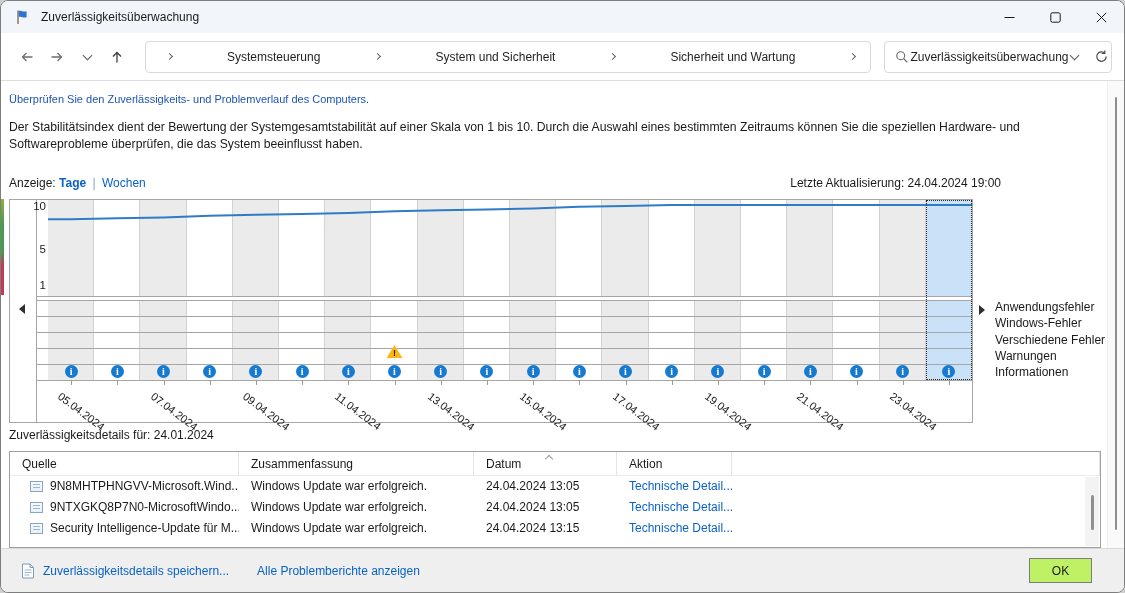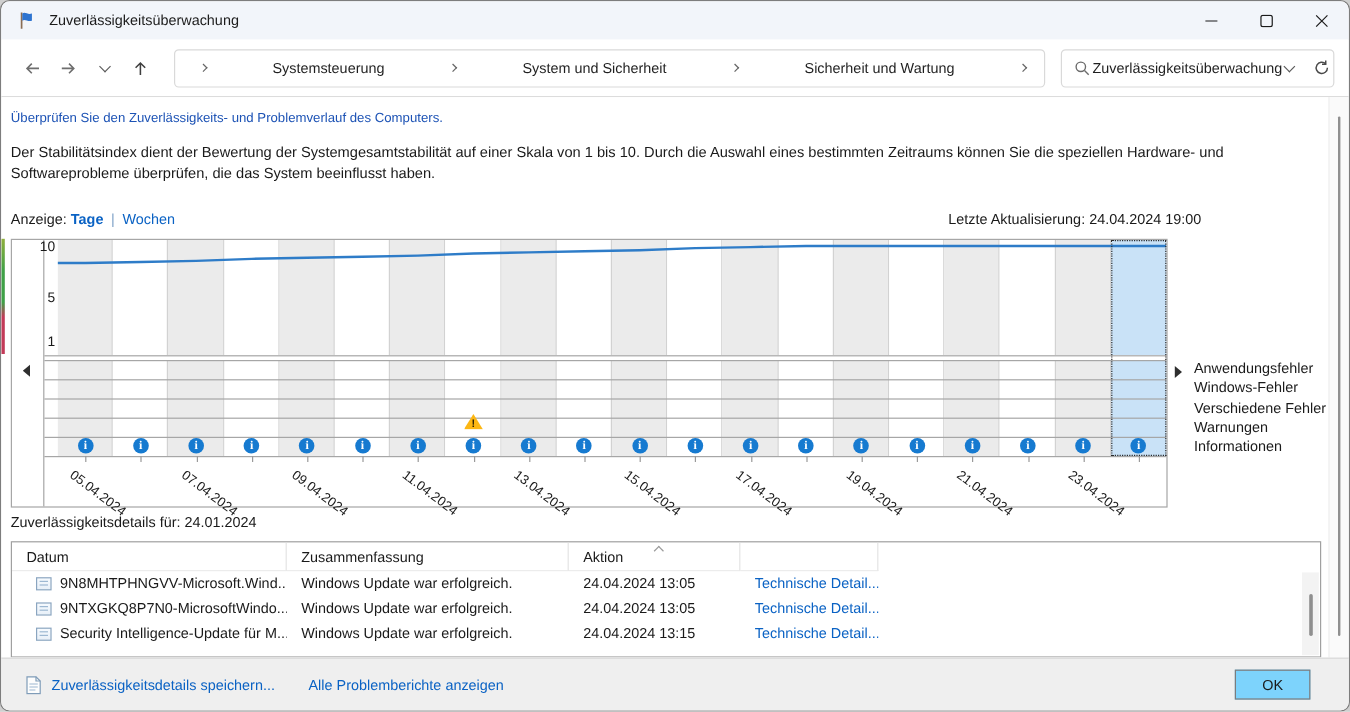--- a/index.html
+++ b/index.html
@@ -78,21 +78,21 @@
   .td.src{display:flex;align-items:center;gap:7px;padding-left:20px;}
   .evicon{flex:0 0 auto;width:13px;height:11px;border:1px solid #8aa5c0;background:linear-gradient(#f6fafe,#e8f0f8);position:relative;}
   .evicon::before{content:"";position:absolute;left:2px;right:2px;top:2px;height:1px;background:#9db8d2;box-shadow:0 3px 0 #9db8d2;}
   .td.act{color:#0a62c4;}
   .tscroll{position:absolute;right:1px;top:25px;bottom:1px;width:14px;background:#f3f3f3;}
   .tscroll .tthumb{position:absolute;left:6px;top:18px;width:3px;height:35px;background:#8f8f8f;border-radius:2px;}
   
   .footer{flex:0 0 44px;background:#efefef;border-top:1px solid #d9d9d9;display:flex;align-items:center;padding-left:20px;position:relative;}
   .flink{font-size:12px;color:#0a62c4;margin-right:28px;white-space:nowrap;}
   .flink.first{margin-left:8px;}
-  .okbtn{position:absolute;right:32px;top:9px;width:63px;height:25px;background:#7dd3fc;border:1px solid #7c7c7c;border-radius:0;font-size:12px;color:#1a1a1a;display:flex;align-items:center;justify-content:center;}
+  .okbtn{position:absolute;right:32px;top:9px;width:63px;height:25px;background:#bef264;border:1px solid #7c7c7c;border-radius:0;font-size:12px;color:#1a1a1a;display:flex;align-items:center;justify-content:center;}
 </style>
 </head>
 <body>
 
 <div class="win">
 
   <div class="titlebar">
     <svg class="appicon" viewBox="0 0 16 16">
       <line x1="3" y1="1.5" x2="3" y2="15" stroke="#8a6d55" stroke-width="1.4"></line>
       <path d="M3.6 2.2 C6.2 0.6 8.2 3.6 11.6 2.2 L11.6 8.2 C8.2 9.6 6.2 6.6 3.6 8.2 Z" fill="#2f74d0"></path>
@@ -314,22 +314,23 @@
           <div>Windows-Fehler</div>
           <div>Verschiedene Fehler</div>
           <div>Warnungen</div>
           <div>Informationen</div>
         </div>
 
       <div class="dettitle">Zuverlässigkeitsdetails für: 24.01.2024</div>
       <div class="dettable">
         <div class="thead" id="thead">
           <span class="sortchev"></span>
+        <span class="th">Quelle</span>
+            <span class="th">Zusammenfassung</span>
             <span class="th">Datum</span>
-            <span class="th">Zusammenfassung</span>
             <span class="th">Aktion</span>
             <span class="th"></span>
           </div>
         <div id="tbody">
             <div class="trow">
               <div class="td src">
                 <div class="evicon"></div>
                 <span style="overflow: hidden; white-space: nowrap;">9N8MHTPHNGVV-Microsoft.Wind...</span>
               </div>
               <div class="td">Windows Update war erfolgreich.</div>

